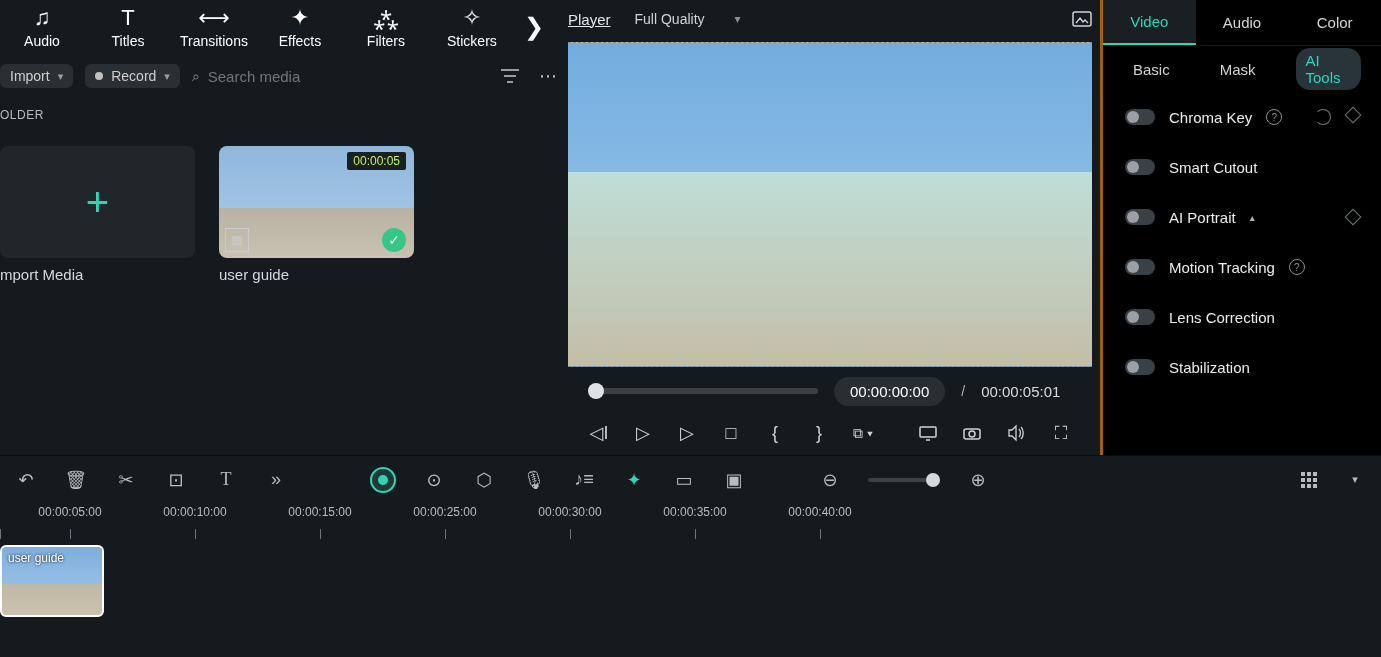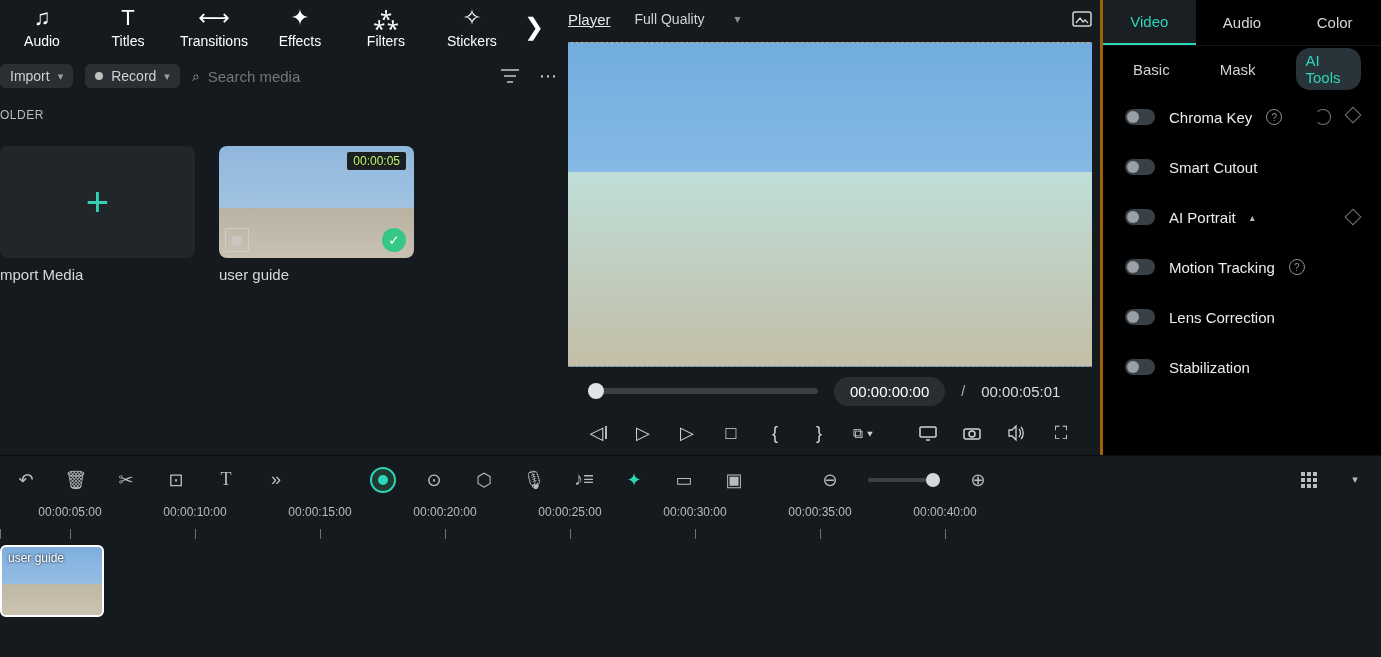--- a/index.html
+++ b/index.html
@@ -304,23 +304,20 @@
     <div class="ruler-seg">
         <div class="ruler-lbl">00:00:05:00</div>
       </div>
     <div class="ruler-seg">
         <div class="ruler-lbl">00:00:10:00</div>
       </div>
     <div class="ruler-seg">
         <div class="ruler-lbl">00:00:15:00</div>
       </div>
     <div class="ruler-seg">
-        <div class="ruler-lbl">00:00:20:00</div>
-      </div>
-    <div class="ruler-seg">
         <div class="ruler-lbl">00:00:25:00</div>
       </div>
     <div class="ruler-seg">
         <div class="ruler-lbl">00:00:30:00</div>
       </div>
     <div class="ruler-seg">
         <div class="ruler-lbl">00:00:35:00</div>
       </div>
     <div class="ruler-seg">
         <div class="ruler-lbl">00:00:40:00</div>

